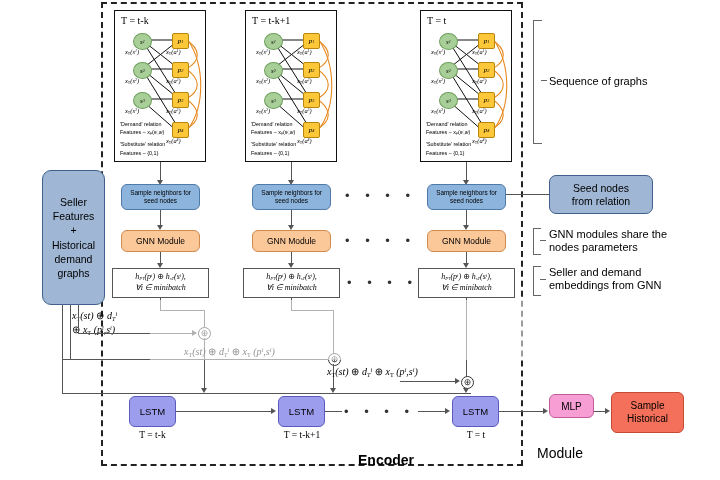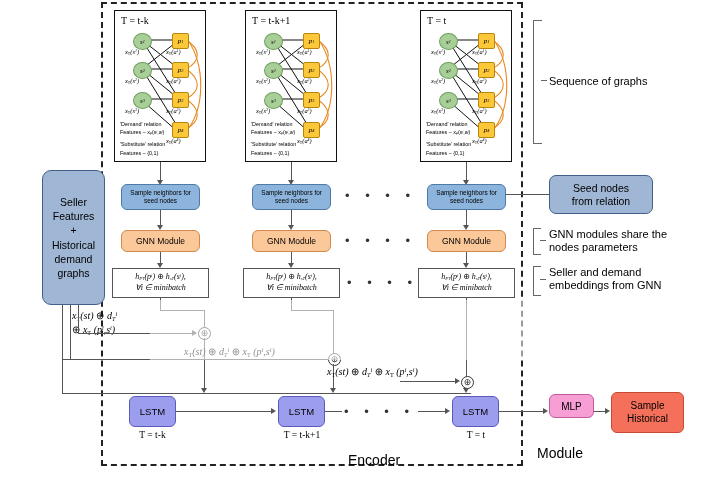--- a/index.html
+++ b/index.html
@@ -372,21 +372,21 @@
     <span>MLP</span>
   </div>
   <div class="ln lnh abs" style="left:594px;top:411px;width:13px;"></div>
   <div class="arrow-r" style="left:605px;top:408px;"></div>
 
   <div class="abs finalp ctr" style="left:611px;top:392px;width:73px;height:41px;flex-direction:column;">
     <span>Sample</span>
     <span>Historical</span>
   </div>
 
-  <div class="abs stagelbl" style="left:348px;top:452px;">Encoder</div>
+  <div class="abs stagelbl" style="left:358px;top:452px;font-weight:bold;">Encoder</div>
   <div class="abs stagelbl" style="left:537px;top:445px;">Module</div>
 
   <div class="brace" style="left:533px;top:20px;width:8px;height:122px;"></div>
   <div class="brnub" style="left:541px;top:80px;"></div>
   <div class="abs annot" style="left:549px;top:75px;white-space:nowrap;">Sequence of graphs</div>
 
   <div class="ln lnh abs" style="left:506px;top:194px;width:44px;"></div>
   <div class="abs seedbox ctr" style="left:549px;top:175px;width:104px;height:39px;flex-direction:column;">
     <span>Seed nodes</span>
     <span>from relation</span>

